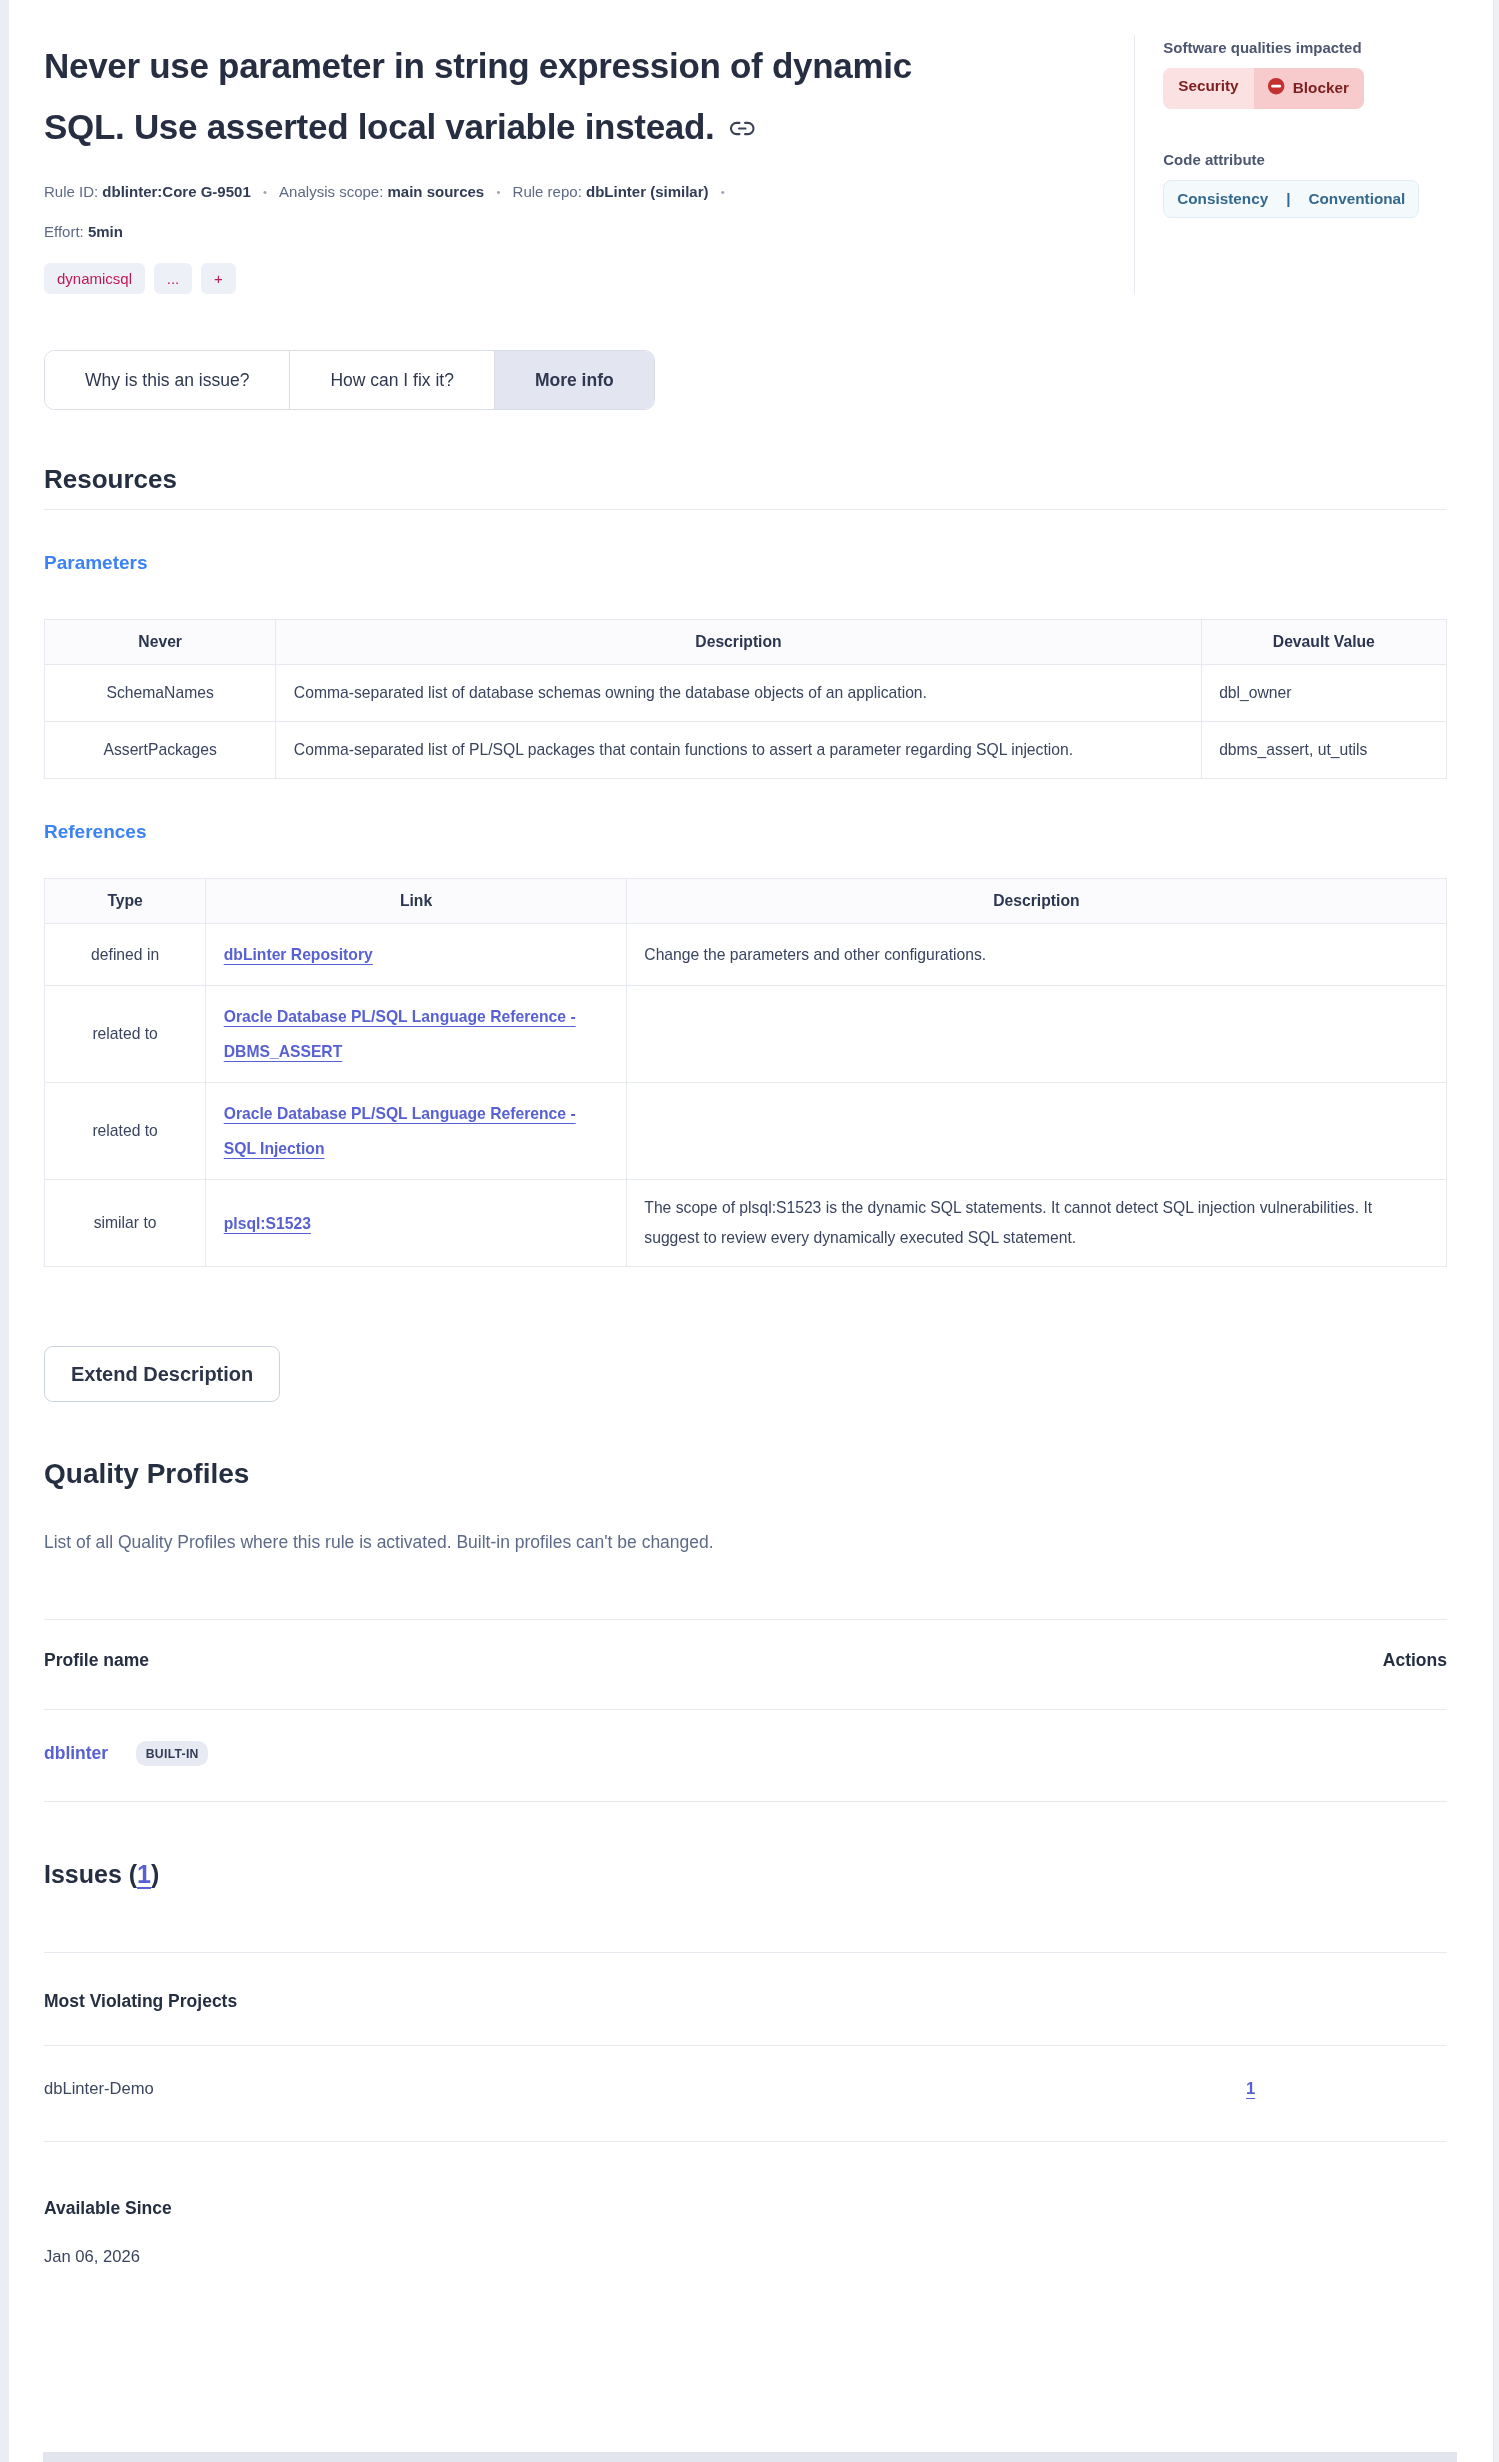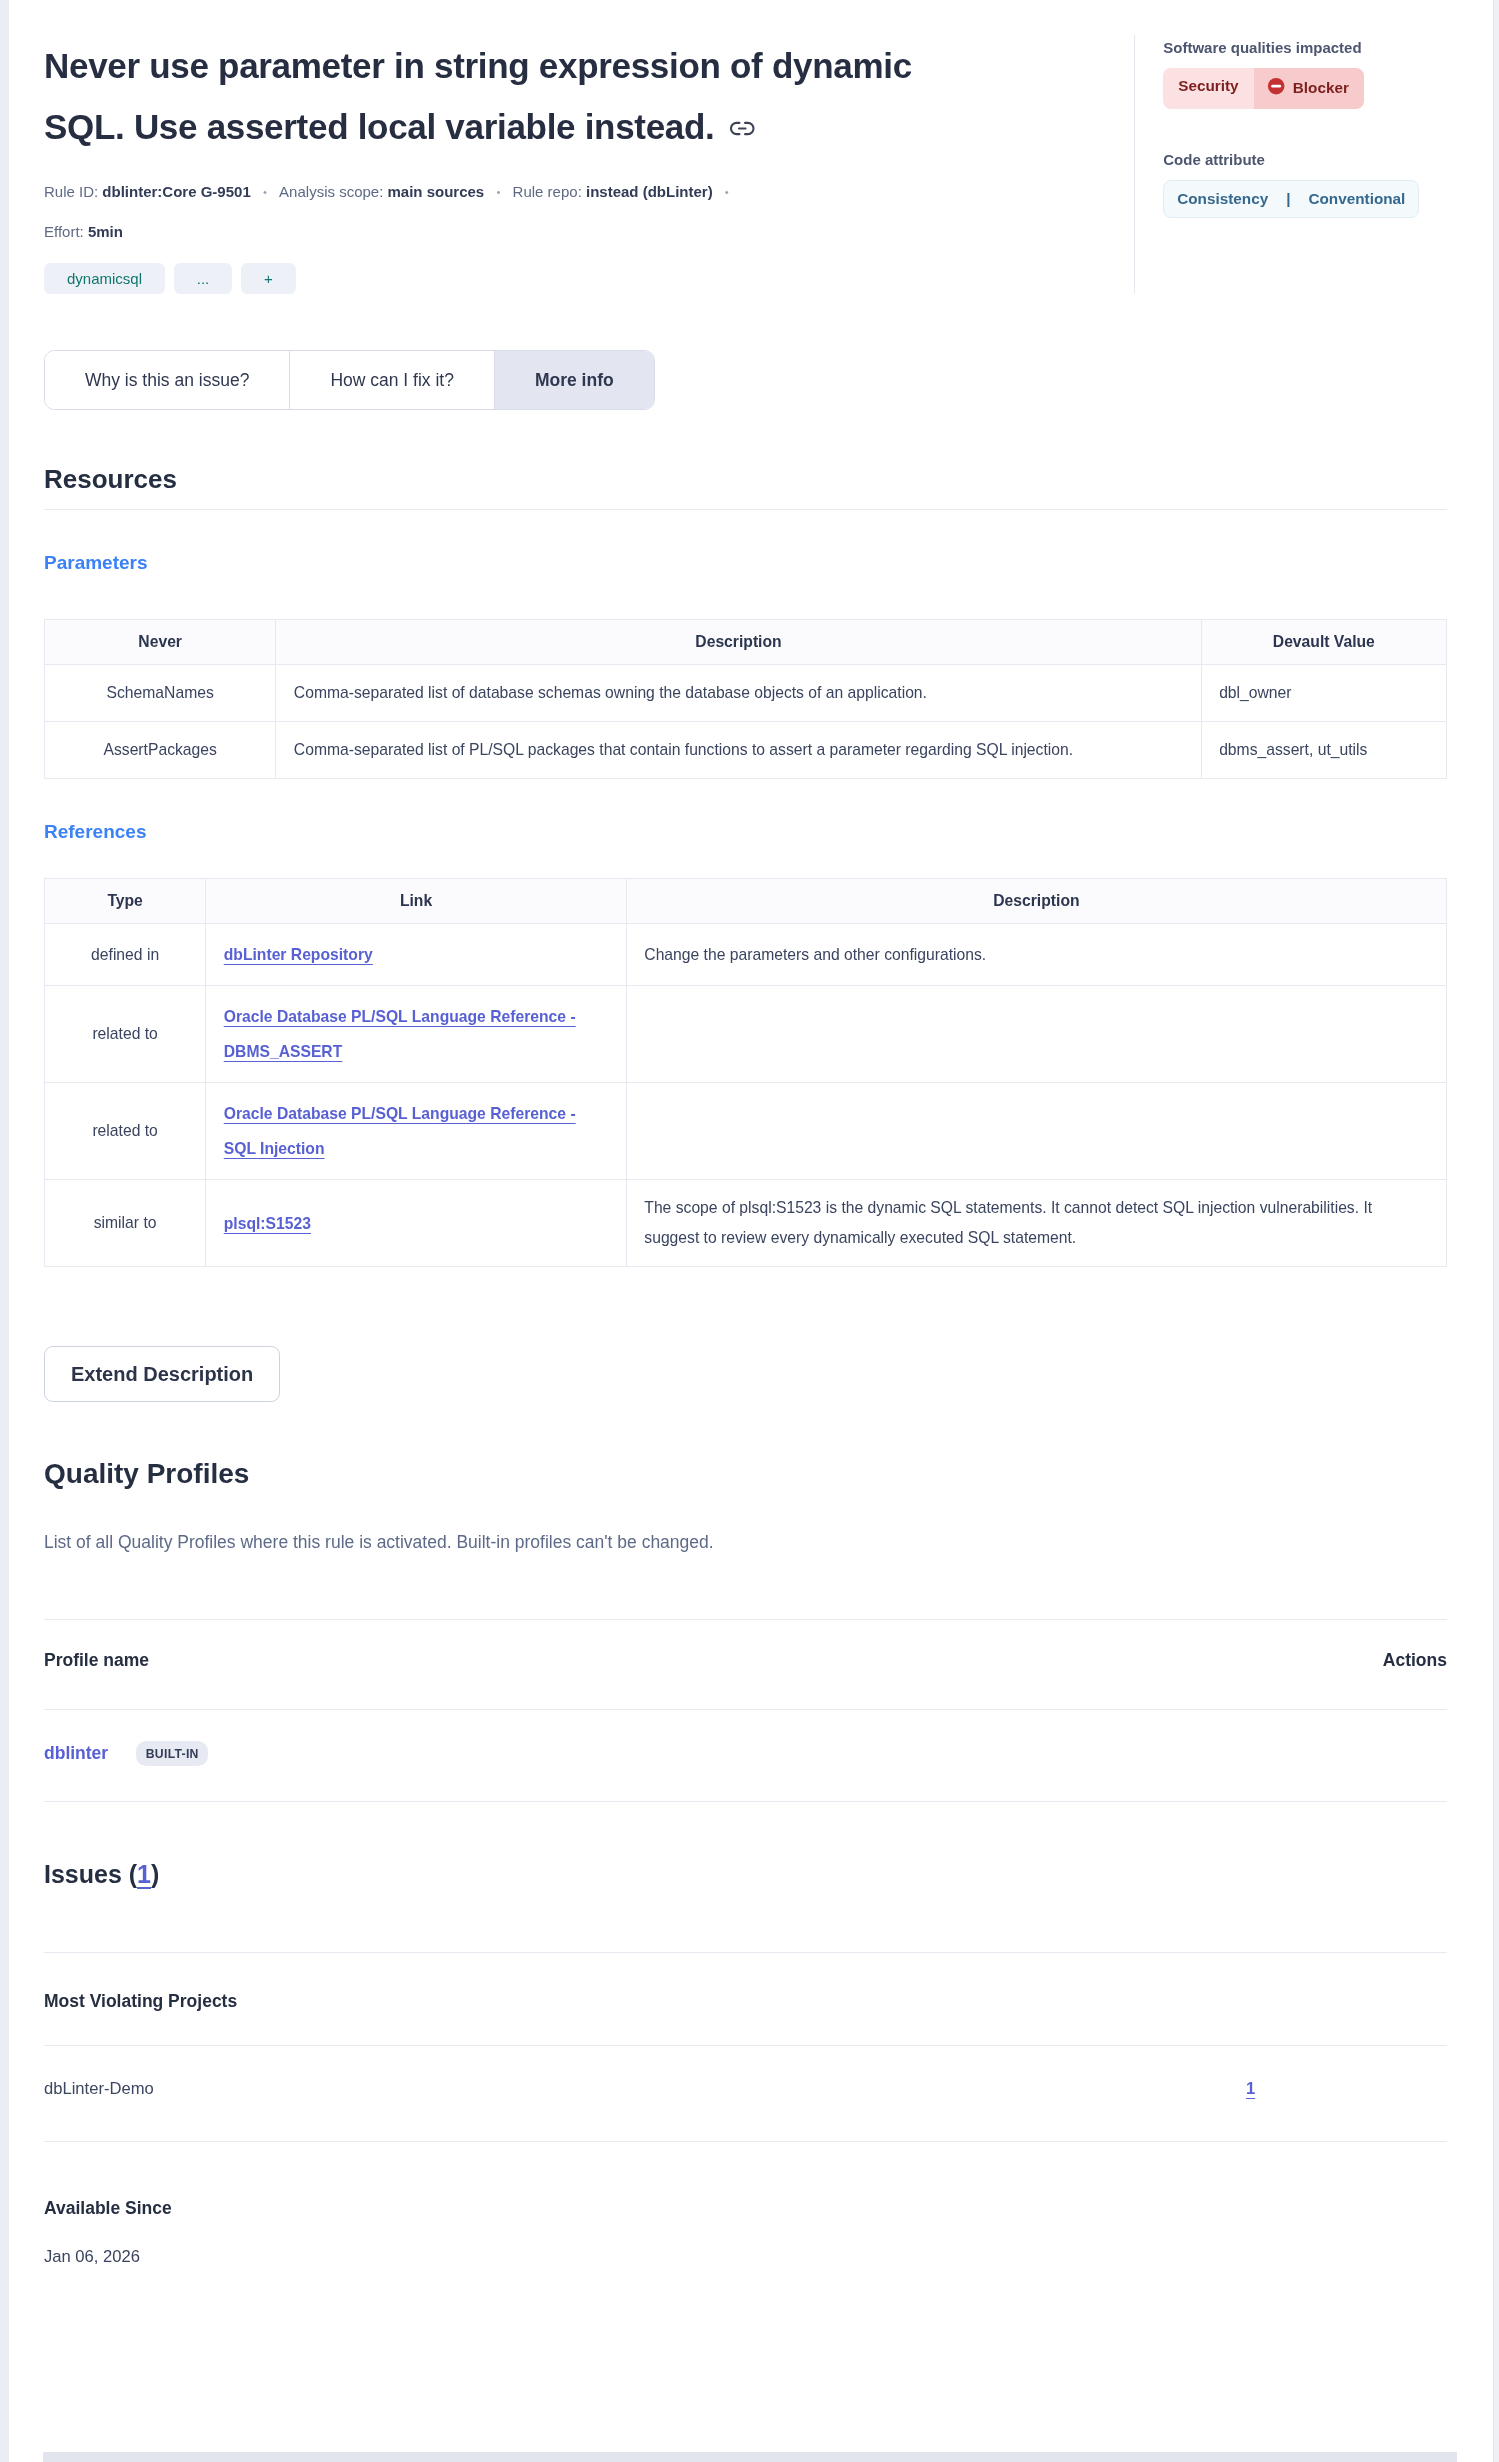--- a/index.html
+++ b/index.html
@@ -23,21 +23,21 @@
   .rule-title .tline { display:block; }
   .permalink { display:inline-flex; vertical-align:middle; margin-left:15.7px; color:#3a4254; cursor:pointer; background:none; border:none; }
 
   .meta-row { margin-top:26px; font-size:15px; color:#5e6984; display:flex; align-items:center; flex-wrap:wrap; }
   .meta-row.second { margin-top:23px; }
   .meta-pair { white-space:nowrap; }
   .meta-pair b { color:#323c57; font-weight:700; }
   .meta-sep { color:#9aa3b8; font-size:11.4px; margin:0 12.2px; }
 
   .tags { margin-top:23px; display:flex; gap:8.7px; }
-  .tag-chip { background:#eef0f7; border-radius:6.1px; padding:7px 23px; font-size:15px; font-weight:500; color:#0f766e; cursor:pointer; border:none; font-family:inherit; }
+  .tag-chip { background:#eef0f7; border-radius:6.1px; padding:7px 13px; font-size:15px; font-weight:500; color:#be185d; cursor:pointer; border:none; font-family:inherit; }
 
   
   .panel-label { font-size:15px; font-weight:700; color:#4d5670; }
   .impact-badge { margin-top:12.2px; display:inline-flex; border-radius:7.9px; overflow:hidden; font-size:15.3px; font-weight:700; color:#7d1f1f; }
   .impact-quality { background:#fbe1e1; padding:9.6px 15px; }
   .impact-severity { background:#f7cbcb; padding:9.6px 15px 9.6px 13px; display:flex; align-items:center; gap:7.9px; }
   .code-attr-label { margin-top:42px; }
   .attr-badge { margin-top:12.2px; display:inline-flex; align-items:center; gap:18px; background:#f4f9fc; border:0.9px solid #e0edf5; border-radius:7.9px; padding:8.7px 13px; font-size:15.3px; font-weight:700; color:#35688e; }
 
   
@@ -103,21 +103,21 @@
                   <line x1="9.5" y1="8" x2="16.5" y2="8" stroke="currentColor" stroke-width="2.2" stroke-linecap="round"></line>
                 </svg></span>
             </button></span>
       </h1>
 
       <div class="meta-row">
         <span class="meta-pair"><span>Rule ID:</span> <b>dblinter:Core G-9501</b></span>
         <span class="meta-sep">•</span>
         <span class="meta-pair"><span>Analysis scope:</span> <b>main sources</b></span>
         <span class="meta-sep">•</span>
-        <span class="meta-pair"><span>Rule repo:</span> <b>instead (dbLinter)</b></span>
+        <span class="meta-pair"><span>Rule repo:</span> <b>dbLinter (similar)</b></span>
         <span class="meta-sep">•</span>
       </div>
       <div class="meta-row second">
         <span class="meta-pair"><span>Effort:</span> <b>5min</b></span>
       </div>
 
       <div class="tags">
 
           <button class="tag-chip">dynamicsql</button>
 

